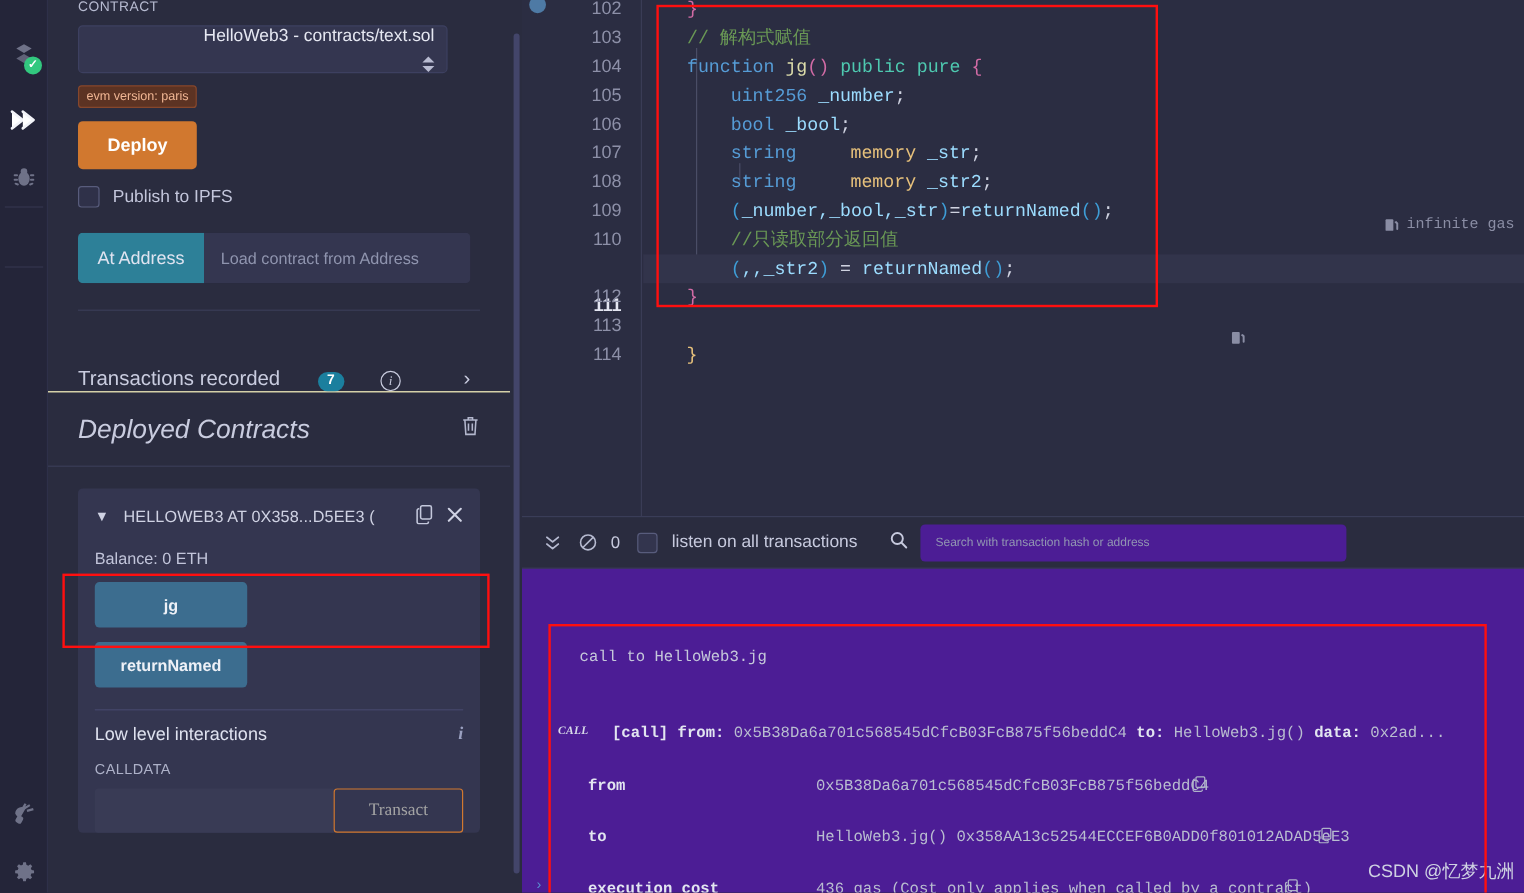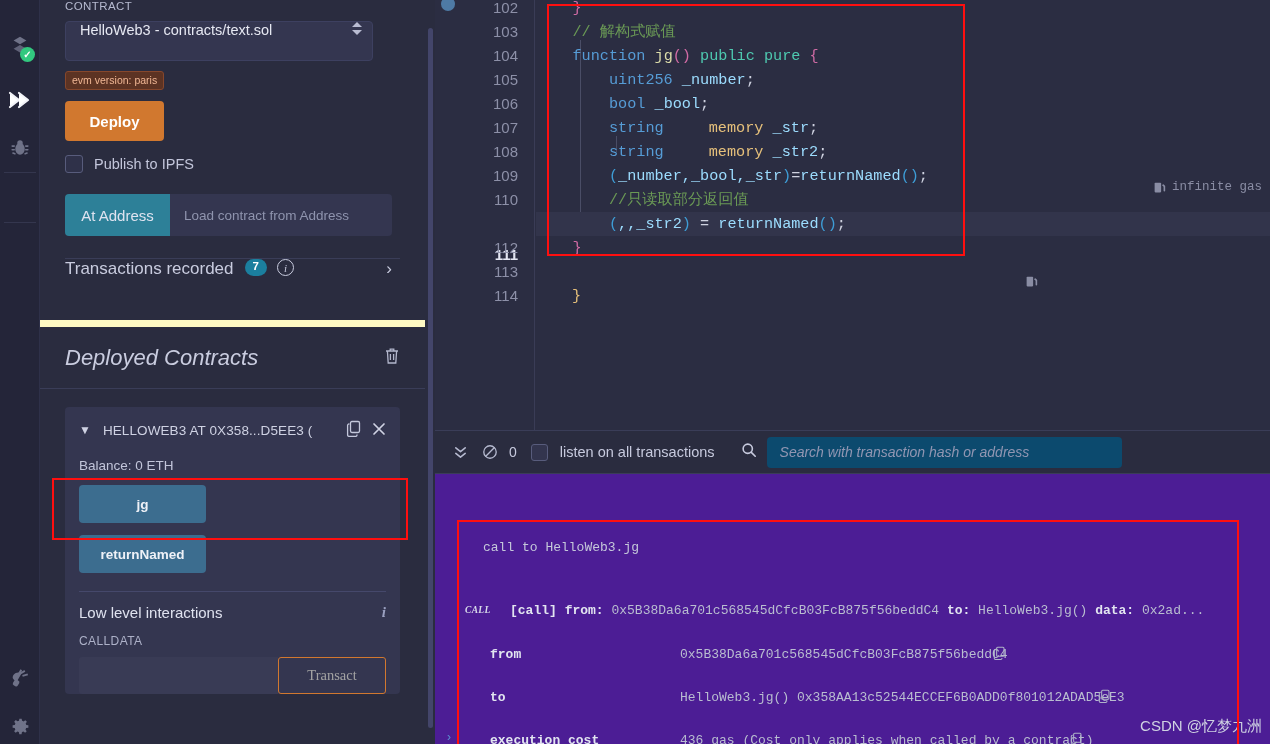--- a/index.html
+++ b/index.html
@@ -39,22 +39,22 @@
     overflow: hidden;
   }
   .lp-section { padding: 0 25px; }
   .lp-label {
     font-size: 11.5px; letter-spacing: .4px; color: #b6bad0;
     text-transform: uppercase; padding-top: 0px;
   }
   .contract-select {
     margin-top: 9px; height: 40px; width: 308px;
     background: #343650; border: 1px solid #3d4060; border-radius: 4px;
-    display: flex; align-items: flex-start; padding: 0 10px 0 14px;
-    color: #e6e8f2; font-size: 14.5px; position: relative;
+    display: flex; align-items: flex-end; padding: 0 10px 0 14px;
+    color: #e6e8f2; font-size: 14.5px; position: relative; flex-direction: column;
   }
   .contract-select .sel-text { flex: 1; white-space: nowrap; overflow: hidden; }
   .spinner-arrows {
     display: flex; flex-direction: column; gap: 3px; align-items: center;
     color: #b9bcd2;
   }
   .spinner-arrows .a { width: 0; height: 0; border-left: 5px solid transparent; border-right: 5px solid transparent; }
   .spinner-arrows .up { border-bottom: 5px solid #b9bcd2; }
   .spinner-arrows .dn { border-top: 5px solid #b9bcd2; }
 
@@ -87,22 +87,23 @@
   }
   .at-address-input {
     flex: 1; background: #343650; border: none; color: #8f94ae; font-size: 13.5px;
     padding-left: 14px; font-family: "Liberation Sans", sans-serif;
   }
   .at-address-input::placeholder { color: #8f94ae; }
 
   .divider-h { height: 1px; background: #3a3d58; margin-top: 22px; }
 
   .tx-recorded {
-    height: 68px; display: flex; align-items: flex-start; padding: 0 25px;
-    border-bottom: 7px solid #fef9c3;
+    height: 68px; display: flex; align-items: flex-end; padding: 0 25px;
+    border-bottom: 1px solid #fef9c3;
+    gap: 20px;
   }
   .tx-recorded .title { color: #c9ccdf; font-size: 17px; }
   .count-pill {
     margin-left: 11px; background: #1b7f9e; color: #fff; font-size: 11.5px;
     font-weight: bold; border-radius: 9px; padding: 2px 8px 3px; line-height: 1;
   }
   .info-i {
     margin-left: 10px; width: 17px; height: 17px; border-radius: 50%;
     border: 1.4px solid #c9ccdf; color: #c9ccdf; font-size: 11px;
     display: flex; align-items: center; justify-content: center;
@@ -204,23 +205,23 @@
     height: 44px; background: #2a2c3f; border-top: 1px solid #3a3d58;
     border-bottom: 1px solid #3a3d58;
     display: flex; align-items: center; padding-left: 10px; gap: 0;
   }
   .tb-icon { width: 30px; display: flex; align-items: center; justify-content: center; color: #b6bad0; }
   .tb-count { color: #c7cade; font-size: 14px; margin: 0 14px 0 4px; }
   .tb-chk { width: 17px; height: 17px; border: 1px solid #585c7c; border-radius: 3px; background: #33354e; }
   .tb-listen { color: #c7cade; font-size: 14.5px; margin-left: 12px; }
   .tb-search-icon { margin-left: 26px; color: #c7cade; }
   .tb-search {
-    margin-left: 10px; width: 355px; height: 31px; background: #0c4a6e;
-    border: none; border-radius: 4px; color: #9196b2; font-size: 14px;
-    padding-left: 13px; font-family: "Liberation Sans", sans-serif; font-style: italic;
+    margin-left: 10px; width: 355px; height: 31px; background: #4c1d95;
+    border: none; border-radius: 4px; color: #9196b2; font-size: 10px;
+    padding-left: 13px; font-family: "Liberation Sans", sans-serif;
   }
   .tb-search::placeholder { color: #9196b2; }
 
   .term-body { flex: 1; background: #4c1d95; position: relative; overflow: hidden; padding: 0; text-decoration: underline; }
   .term-line {
     position: absolute; color: #c5c8da; font-size: 13px;
     font-family: "Liberation Mono", monospace; white-space: pre;
   }
   .call-badge {
     position: absolute; color: #d8dbe9; font-size: 9.5px; font-weight: bold;

